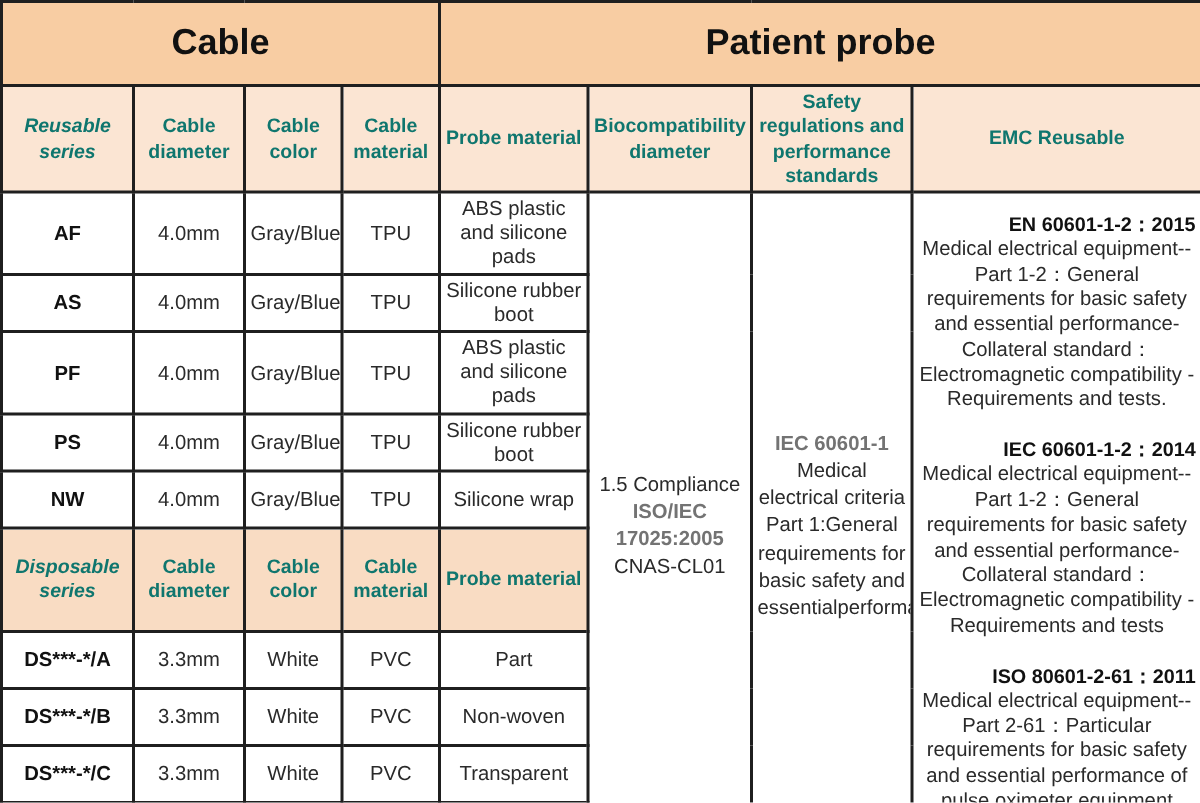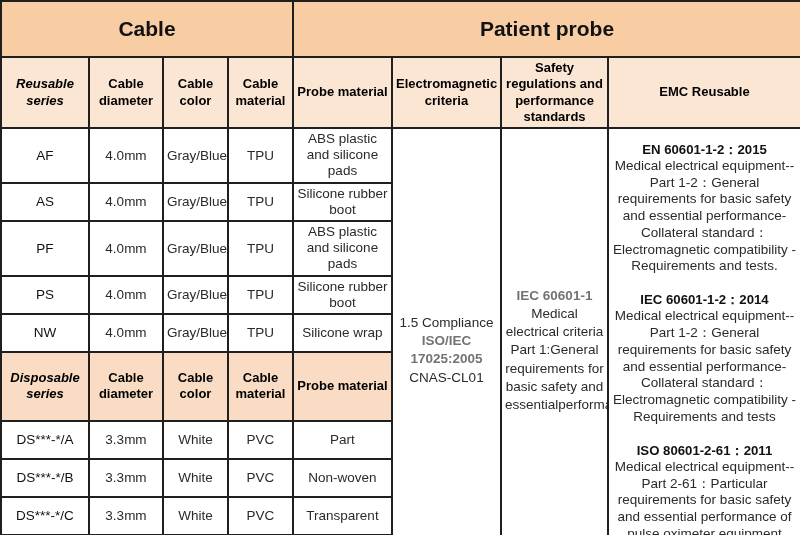--- a/index.html
+++ b/index.html
@@ -25,39 +25,39 @@
   table.spec th, table.spec td{
     border:2px solid var(--border);
     text-align:center;
     vertical-align:middle;
     padding:2px 3px;
     overflow:hidden;
   }
   tr.group-row{height:56px;}
   tr.group-row th{
     background:var(--top-header-bg);
-    font-size:21px;
+    font-size:24px;
     font-weight:bold;
     color:#111;
   }
   tr.sub-row{height:69px;}
   tr.sub-row th{
     background:var(--sub-header-bg);
     font-size:13px;
     font-weight:bold;
     line-height:1.25;
-    color:#000000;
+    color:#0f766e;
   }
   tr.sub-row.disposable th{
     background:var(--disposable-header-bg);
   }
   th.red{color:var(--accent-red);font-style:italic;}
   tr.data{height:38px;}
   tr.data td{font-size:13.5px;}
-  td.series{font-weight:normal;color:#111;}
+  td.series{font-weight:bold;color:#111;}
   td.probe{font-size:12.5px;line-height:1.2;}
   td.merged{background:#ffffff;}
   td.bio, td.safety{
     font-size:12.5px;
     line-height:1.35;
     vertical-align:middle;
   }
   .b{font-weight:bold;color:#737373;}
   td.emc{
     vertical-align:top;
@@ -66,20 +66,21 @@
     font-size:12.4px;
     line-height:1.24;
   }
   td.emc p{margin:0 0 17px 0;}
   td.emc p:last-child{margin-bottom:0;}
   td.emc .ptitle{
     display:block;
     font-weight:bold;
     font-size:13.2px;
     color:#111;
+    text-align:right;
   }
 </style>
 </head>
 <body>
 
 <table class="spec">
   <colgroup>
     <col style="width:88px">
       <col style="width:74px">
       <col style="width:65px">
@@ -95,21 +96,21 @@
     <th colspan="4">Cable</th>
     <th colspan="4">Patient probe</th>
   </tr>
 
   <tr class="sub-row">
     <th class="red">Reusable series</th>
     <th>Cable diameter</th>
     <th>Cable color</th>
     <th>Cable material</th>
     <th>Probe material</th>
-    <th>Electromagnetic criteria</th>
+    <th>Biocompatibility diameter</th>
     <th>Safety regulations and performance standards</th>
     <th>EMC Reusable</th>
   </tr>
 
   <tr class="data">
     <td class="series">AF</td>
     <td>4.0mm</td>
     <td>Gray/Blue</td>
     <td>TPU</td>
     <td class="probe">ABS plastic and silicone pads</td>

